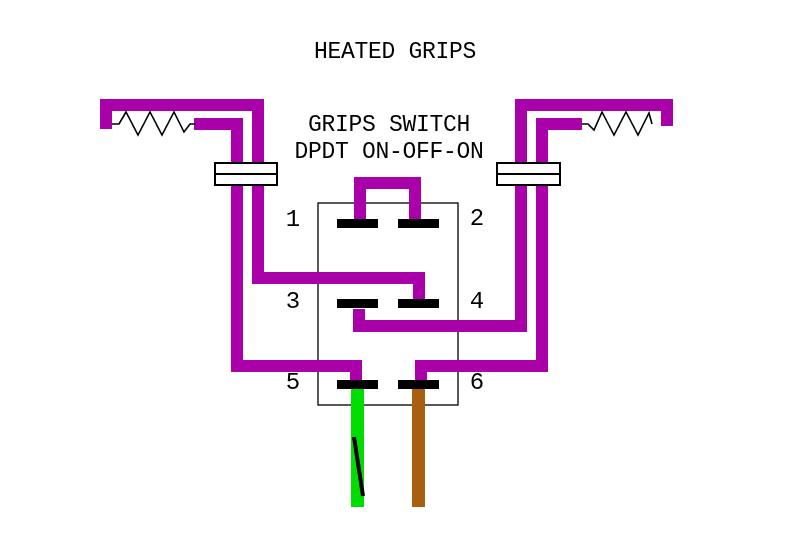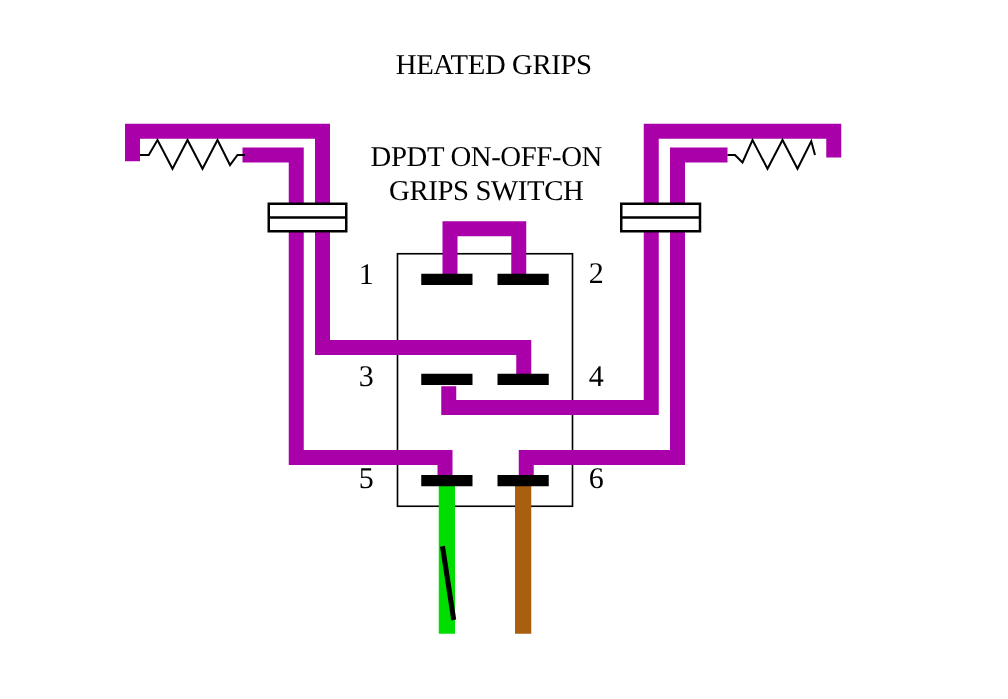--- a/index.html
+++ b/index.html
@@ -1,20 +1,20 @@
 <!DOCTYPE html>
 <html style="--wire-purple: #AA00AA; --wire-green: #00DD00; --wire-green-stripe: #000000; --wire-brown: #A95F10; --terminal-black: #000000; --text: #000000; --background: #FFFFFF;"><head>
 <meta charset="utf-8">
 <style>
   html,body{margin:0;padding:0;background:#fff;}
   #canvas{
     position:relative;
     width:806px;height:559px;
     background:var(--background,#fff);
-    font-family:Liberation Serif, serif;
+    font-family:Liberation Mono, monospace;
     color:var(--text,#000);
     overflow:hidden;
   }
   #diagram-svg{position:absolute;left:0;top:0;}
   .wire{stroke:var(--wire-purple,#AA00AA);stroke-width:12;fill:none;}
   .thin{stroke:var(--terminal-black,#000);stroke-width:1.6;fill:none;}
   .box{fill:none;stroke:var(--terminal-black,#000);stroke-width:1.3;}
   .connector{fill:var(--background,#fff);stroke:var(--terminal-black,#000);stroke-width:2;}
   .connector-line{stroke:var(--terminal-black,#000);stroke-width:2;}
   .terminal{fill:var(--terminal-black,#000);}
@@ -61,22 +61,22 @@
     <rect class="terminal" x="398" y="219" width="41" height="9"></rect>
     <rect class="terminal" x="337" y="299" width="41" height="9"></rect>
     <rect class="terminal" x="398" y="299" width="41" height="9"></rect>
     <rect class="terminal" x="337" y="380" width="41" height="9"></rect>
     <rect class="terminal" x="398" y="380" width="41" height="9"></rect>
   </svg>
 
   <div class="label title" style="left:395px;top:40px;">HEATED GRIPS</div>
 
   <div class="label switch-label" style="left:389px;top:112px;">
+    <div>GRIPS SWITCH</div>
     <div>DPDT ON-OFF-ON</div>
-    <div>GRIPS SWITCH</div>
   </div>
 
   <div class="num" style="left:293px;top:220px;">1</div>
   <div class="num" style="left:477px;top:219px;">2</div>
   <div class="num" style="left:293px;top:302px;">3</div>
   <div class="num" style="left:477px;top:302px;">4</div>
   <div class="num" style="left:293px;top:383px;">5</div>
   <div class="num" style="left:477px;top:383px;">6</div>
 
 </div>

